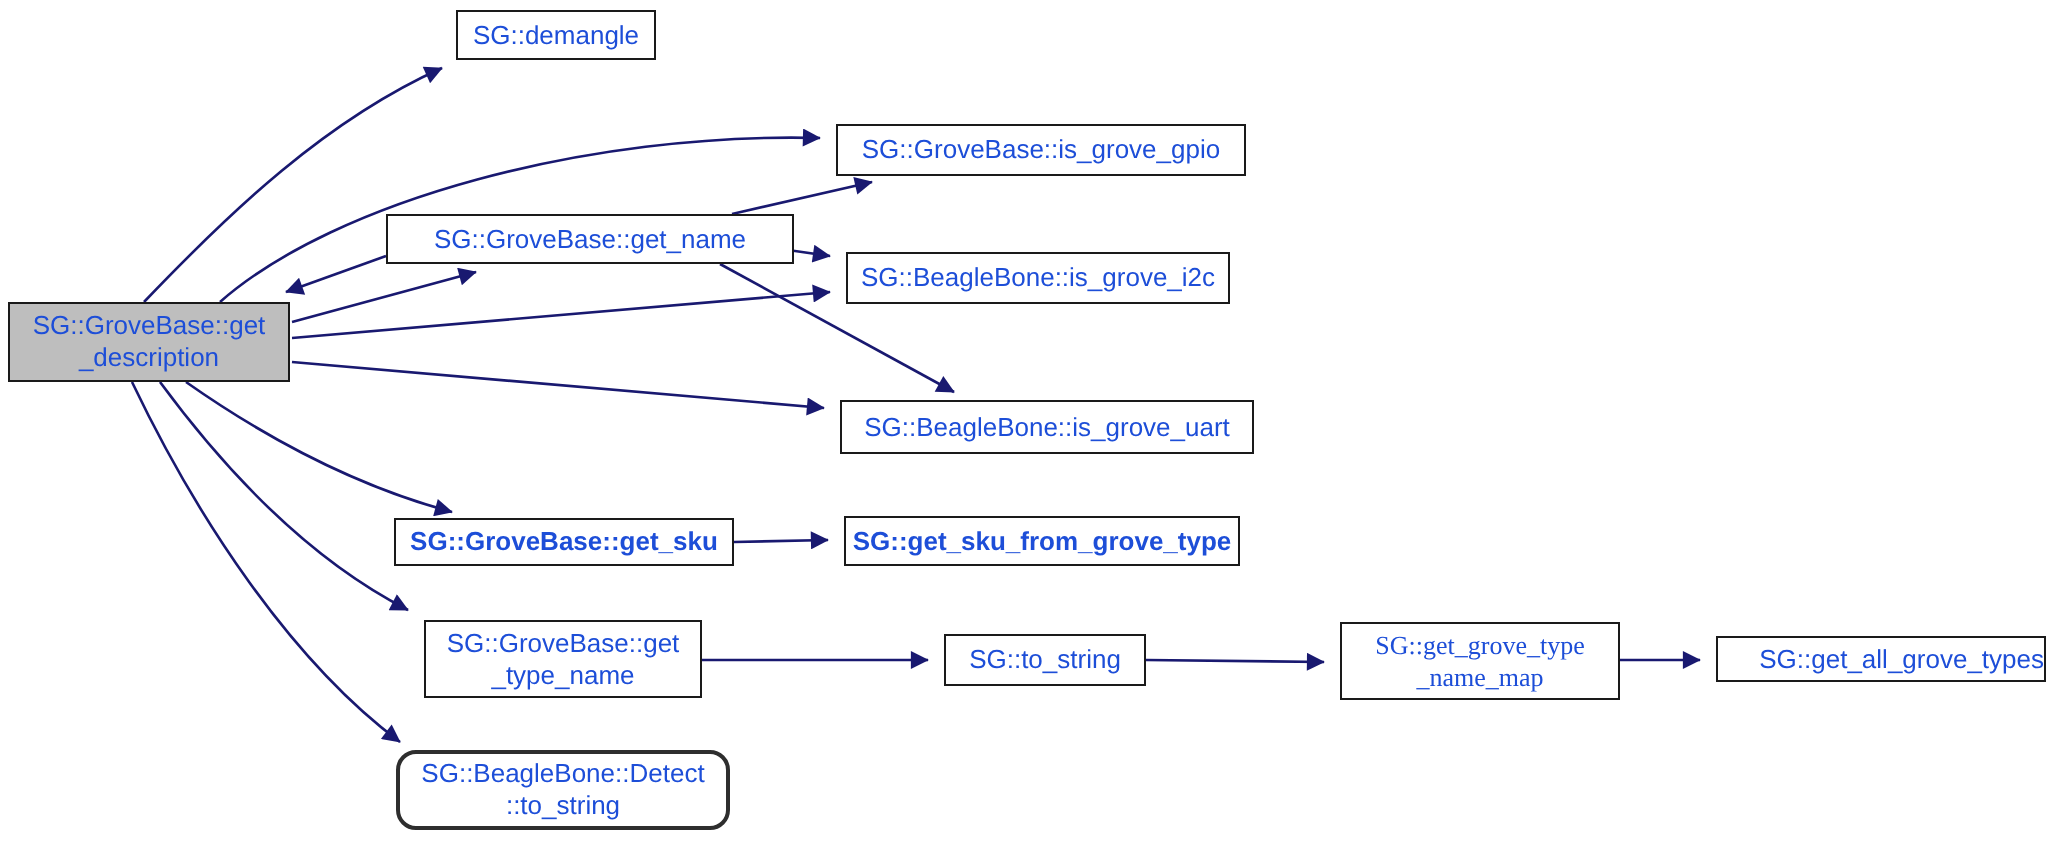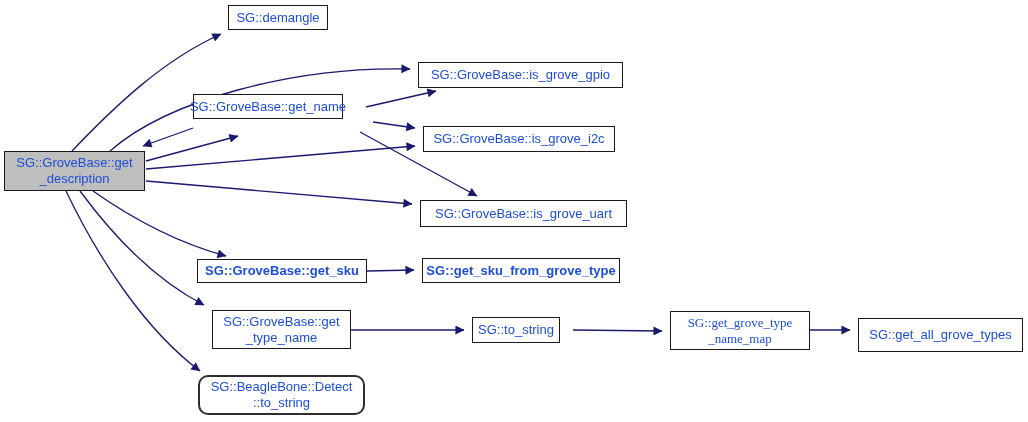--- a/index.html
+++ b/index.html
@@ -95,59 +95,59 @@
 
   <div class="node focus" style="left:4px; top:151px; width:141px; height:40px;">
     <span class="node-label">SG::GroveBase::get
 _description</span>
   </div>
 
   <div class="node" style="left:228px; top:5px; width:100px; height:25px;">
     <span class="node-label">SG::demangle</span>
   </div>
 
-  <div class="node" style="left:193px; top:94px; width:150px; height:25px;">
+  <div class="node" style="left:193px; top:107px; width:204px; height:25px;">
     <span class="node-label">SG::GroveBase::get_name</span>
   </div>
 
   <div class="node" style="left:418px; top:62px; width:205px; height:26px;justify-content:center;">
     <span class="node-label">SG::GroveBase::is_grove_gpio</span>
   </div>
 
   <div class="node" style="left:423px; top:126px; width:192px; height:26px;">
-    <span class="node-label">SG::GroveBase::is_grove_i2c</span>
+    <span class="node-label">SG::BeagleBone::is_grove_i2c</span>
   </div>
 
   <div class="node" style="left:420px; top:200px; width:207px; height:27px;">
-    <span class="node-label">SG::GroveBase::is_grove_uart</span>
+    <span class="node-label">SG::BeagleBone::is_grove_uart</span>
   </div>
 
   <div class="node" style="left:197px; top:259px; width:170px; height:24px;font-weight:bold;">
     <span class="node-label">SG::GroveBase::get_sku</span>
   </div>
 
   <div class="node" style="left:422px; top:258px; width:198px; height:25px;font-weight:bold;">
     <span class="node-label">SG::get_sku_from_grove_type</span>
   </div>
 
   <div class="node" style="left:212px; top:310px; width:139px; height:39px;">
     <span class="node-label">SG::GroveBase::get
 _type_name</span>
   </div>
 
-  <div class="node" style="left:472px; top:317px; width:88px; height:26px;">
+  <div class="node" style="left:472px; top:317px; width:101px; height:26px;">
     <span class="node-label">SG::to_string</span>
   </div>
 
   <div class="node" style="left:670px; top:311px; width:140px; height:39px;font-family:Liberation Serif, serif;">
     <span class="node-label">SG::get_grove_type
 _name_map</span>
   </div>
 
-  <div class="node" style="left:858px; top:318px; width:165px; height:34px;">
+  <div class="node" style="left:858px; top:318px; width:165px; height:23px;justify-content:flex-end;">
     <span class="node-label">SG::get_all_grove_types</span>
   </div>
 
   <div class="node bold-border" style="left:198px; top:375px; width:167px; height:40px;border-radius:10px;">
     <span class="node-label">SG::BeagleBone::Detect
 ::to_string</span>
   </div>
 
 </div>
 

